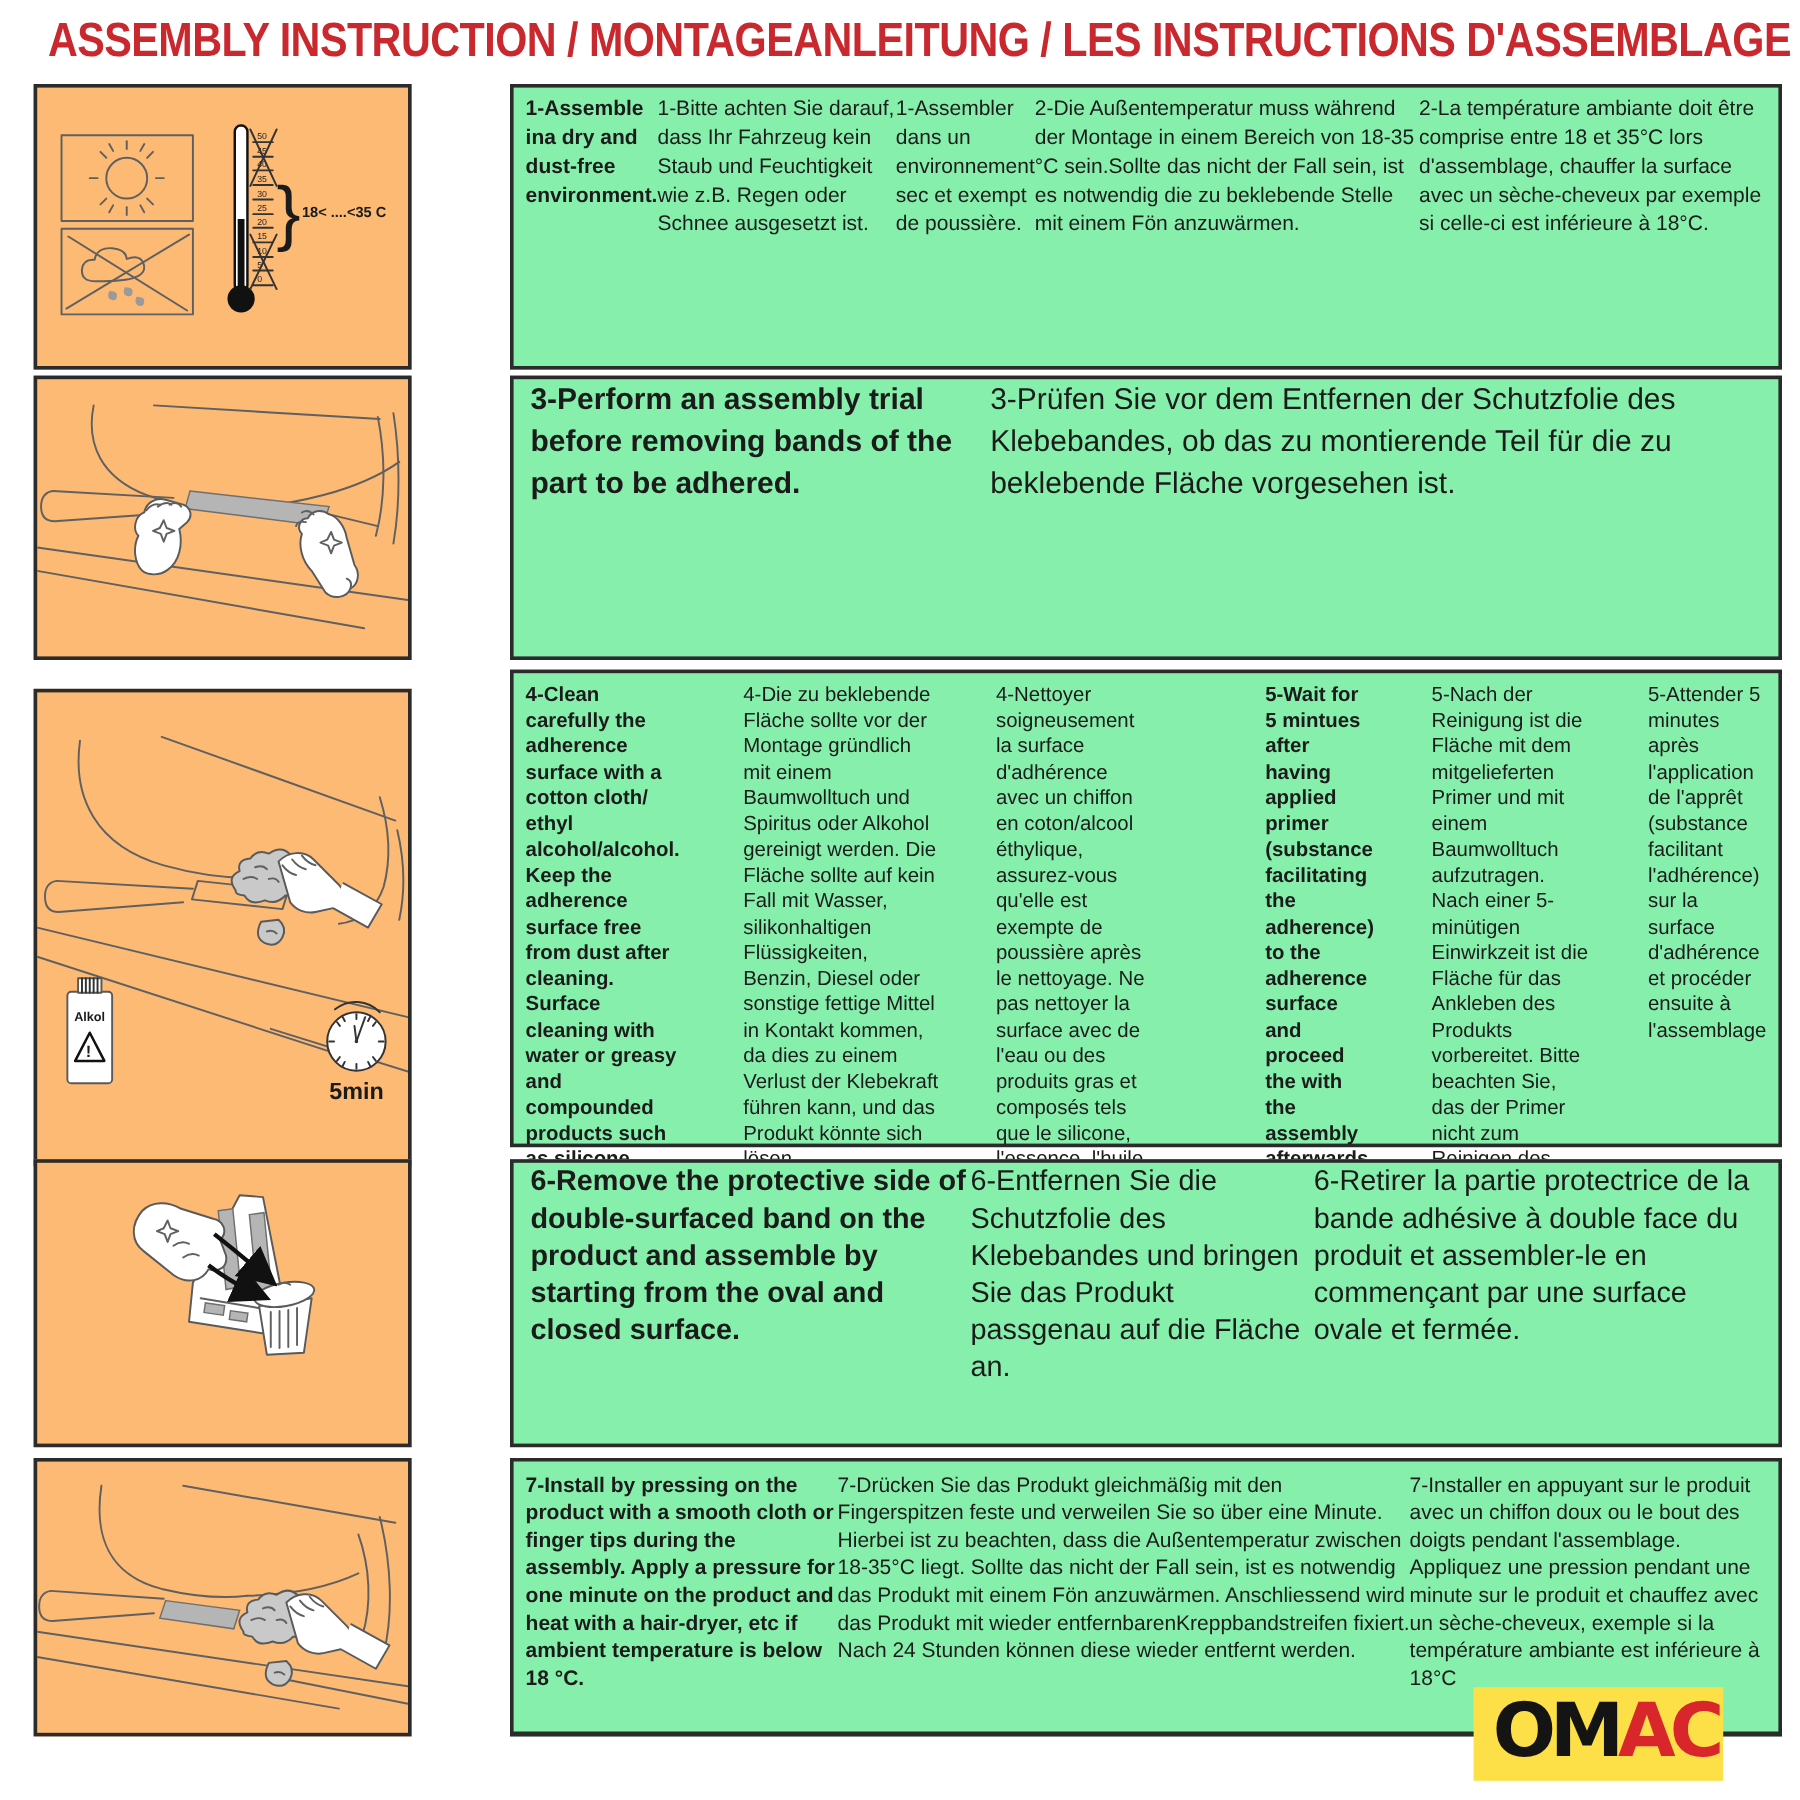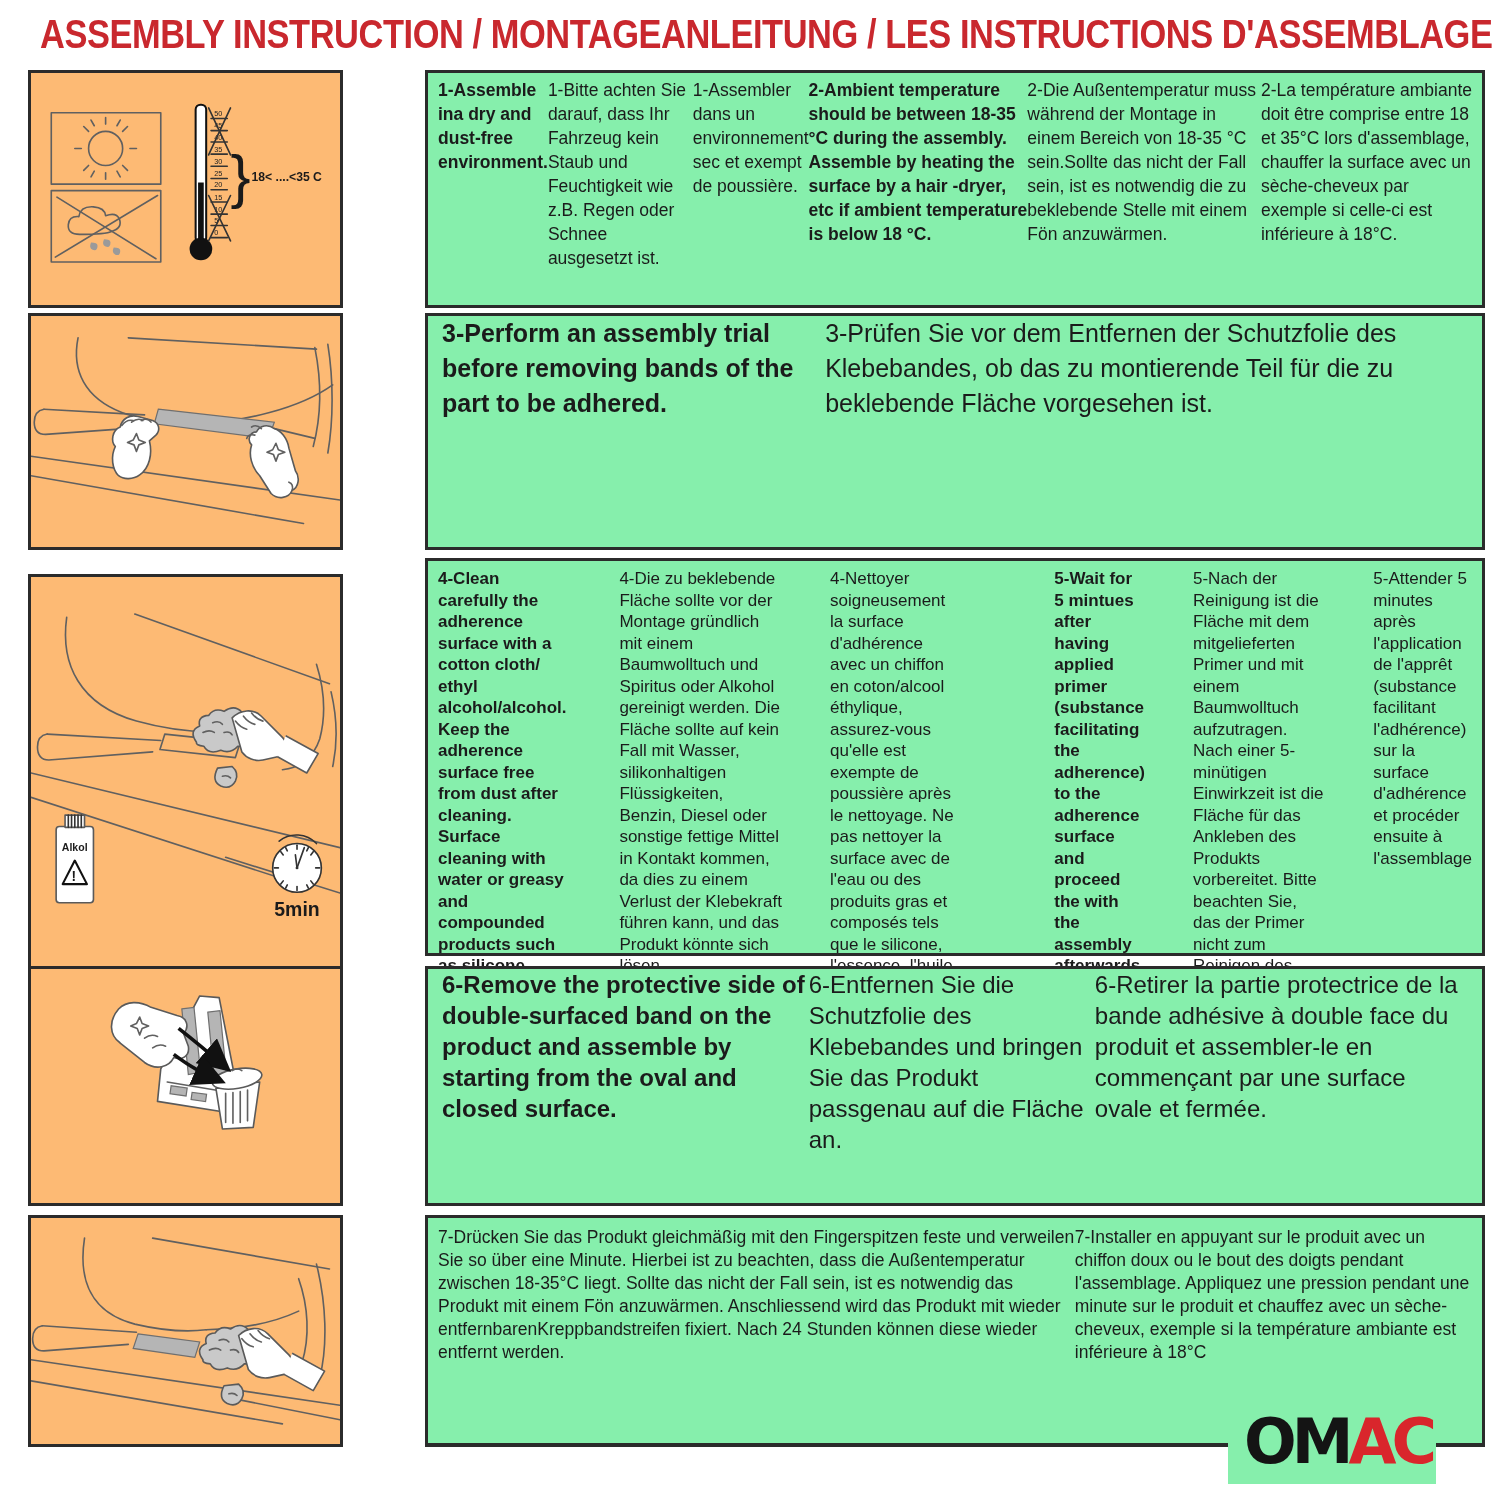--- a/index.html
+++ b/index.html
@@ -16,21 +16,21 @@
   .r3{top:558px;height:398px;}
   .r4{top:966px;height:240px;}
   .r5{top:1215px;height:232px;}
   .tb1{font-size:17.5px;line-height:24px;padding:5px 10px;}
   .tb1 .para.gap{height:24px;}
   .tb2{font-size:25px;line-height:35px;padding:0 14px;justify-content:space-between;}
   .tb3{font-size:17px;line-height:21.5px;padding:7px 10px;gap:48px;}
   .tb3 .para.gap{height:21px;}
   .tb4{font-size:24px;line-height:31px;padding:0 14px;justify-content:flex-end;}
   .tb5{font-size:17.5px;line-height:23px;padding:8px 10px;border-bottom-width:4px;}
-  .logo{position:absolute;left:1228px;top:1406px;background:#86efac;padding:0 4px 6px 16px;font-family:"DejaVu Sans",sans-serif;font-weight:bold;font-size:62px;letter-spacing:-5px;line-height:72px;white-space:nowrap;}
+  .logo{position:absolute;left:1228px;top:1406px;background:#fde047;padding:0 4px 6px 16px;font-family:"DejaVu Sans",sans-serif;font-weight:bold;font-size:62px;letter-spacing:-5px;line-height:72px;white-space:nowrap;}
   .logo .lk{color:#141414;}
   .logo .lr{color:#d9262c;}
   .ln{stroke:#606060;stroke-width:2;fill:none;stroke-linecap:round;stroke-linejoin:round;}
   .lnb{stroke:#333333;stroke-width:2;fill:none;stroke-linecap:round;}
   .fillw{fill:#ffffff;stroke:#5a5a5a;stroke-width:2;stroke-linejoin:round;}
   .grey{fill:#b5b5b5;stroke:#6f6f6f;stroke-width:1.5;}
   .cloth{fill:#c9c9c9;stroke:#5a5a5a;stroke-width:2;stroke-linejoin:round;}
   .tick-num{font-size:9px;fill:#222;font-family:"Liberation Sans",sans-serif;}
   .svgtxt{font-family:"Liberation Sans",sans-serif;fill:#1b1b1b;}
 </style>
@@ -112,21 +112,20 @@
         <text x="246" y="126" font-size="74" fill="#222" class="svgtxt">}</text>
         <text x="272" y="106" font-size="15" font-weight="600" class="svgtxt">18&lt; ....&lt;35 C</text>
       </g>
     </svg>
   </div>
   <div class="textbox tb1 r1" style="top:0;">
       <div class="para bold">1-Assemble ina dry and dust-free environment.</div>
       <div class="para">1-Bitte achten Sie darauf, dass Ihr Fahrzeug kein Staub und Feuchtigkeit wie z.B. Regen oder Schnee ausgesetzt ist.</div>
       <div class="para">1-Assembler dans un environnement sec et exempt de poussière.</div>
       <div class="para gap"></div>
-      <div class="para bold">2-Ambient temperature should be between 18-35 °C  during the assembly. Assemble by heating the surface by a hair -dryer, etc if ambient temperature is below 18 °C.</div>
       <div class="para">2-Die Außentemperatur muss während der Montage in einem Bereich von 18-35 °C  sein.Sollte das nicht der Fall sein, ist es notwendig die zu beklebende Stelle mit einem Fön anzuwärmen.</div>
       <div class="para">2-La température ambiante doit être comprise entre 18 et 35°C lors d'assemblage, chauffer la surface avec un sèche-cheveux par exemple si celle-ci est inférieure à 18°C.</div>
     </div>
 </div>
 
 <div class="row r2">
   <div class="illus r2" style="top:0;">
     <svg viewBox="0 0 381 231">
       <g>
         <path d="M58 0 C50 40 66 74 112 92 C150 106 175 108 205 106" class="ln"></path>
@@ -288,20 +287,21 @@
         <path d="M220 138 q8 -4 14 0 M232 126 q8 -3 12 2 M246 138 q7 -2 10 3" class="ln" stroke-width="1.3"></path>
         <path d="M238 182 q-8 16 4 22 q12 5 18 -6 q5 -10 -4 -18 z" class="cloth"></path>
         <path d="M244 192 q6 -2 10 2" class="ln" stroke-width="1.3"></path>
         <path d="M256 120 C266 110 282 108 292 118 L318 144 C326 152 322 166 312 168 L294 172 C284 174 274 170 268 162 Z" class="fillw"></path>
         <path d="M260 124 q6 8 14 10 M270 118 q6 8 14 10 M280 114 q6 8 14 10" class="ln" stroke-width="1.4"></path>
         <path d="M312 168 L348 188 L362 164 L322 142" class="fillw"></path>
       </g>
     </svg>
   </div>
   <div class="textbox tb5 r5" style="top:0;">
+      <div class="para bold">7-Install by pressing on the product with a smooth cloth or finger tips during the assembly. Apply a pressure for one minute on the product and heat with a hair-dryer, etc if ambient temperature is below 18 °C.</div>
       <div class="para">7-Drücken Sie das Produkt gleichmäßig mit den Fingerspitzen feste und verweilen Sie so über eine Minute. Hierbei ist zu beachten, dass die Außentemperatur zwischen 18-35°C liegt. Sollte das nicht der Fall sein, ist es notwendig das Produkt mit einem Fön anzuwärmen. Anschliessend wird das Produkt mit wieder entfernbarenKreppbandstreifen fixiert. Nach 24 Stunden können diese wieder entfernt werden.</div>
       <div class="para">7-Installer en appuyant sur le produit avec un chiffon doux ou le bout des doigts pendant l'assemblage. Appliquez une pression pendant une minute sur le produit et chauffez avec un sèche-cheveux, exemple si la température ambiante est inférieure à 18°C</div>
     </div>
 </div>
 
 <div class="logo">
   <span class="lk">OM</span><span class="lr">AC</span>
 </div>
 
 </body></html>

